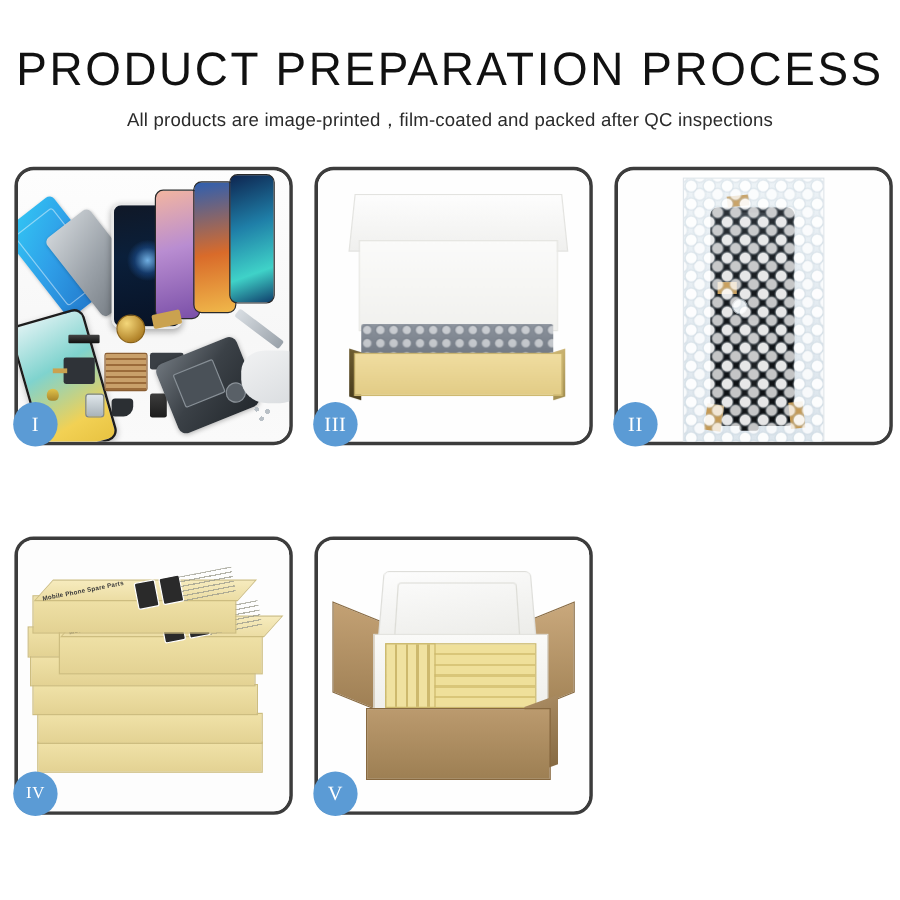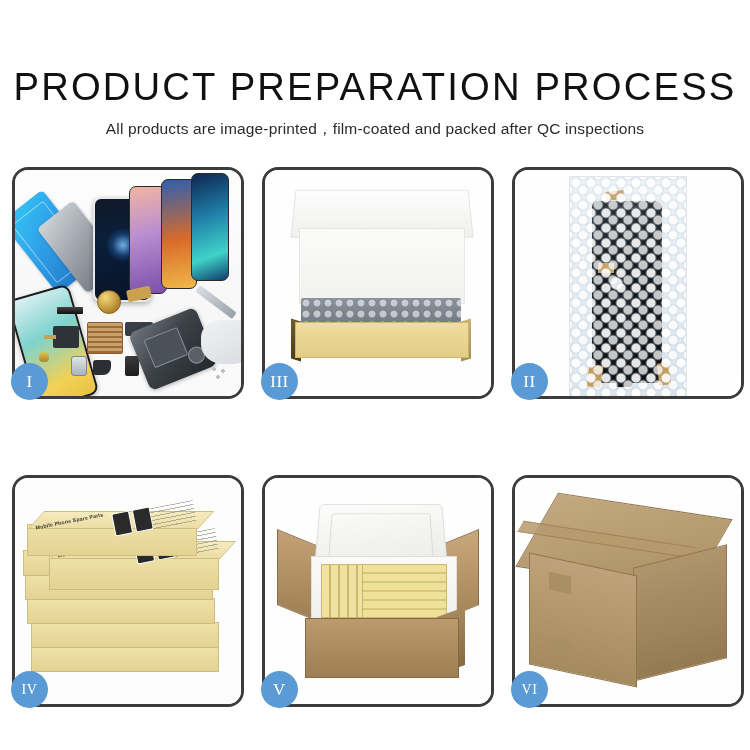--- a/index.html
+++ b/index.html
@@ -5,21 +5,21 @@
   html,body{margin:0;padding:0;}
   body{
     width:750px;height:750px;
     background:#ffffff;
     font-family:"Liberation Sans","DejaVu Sans",sans-serif;
     overflow:hidden;
   }
   .page{position:relative;width:750px;height:750px;box-sizing:border-box;}
 
   
-  .header{padding-top:38px;text-align:center;margin-top:28px;}
+  .header{padding-top:38px;text-align:center;}
   .title{
     font-size:39px;line-height:42px;font-weight:500;
     letter-spacing:2.2px;color:#111;white-space:nowrap;
     font-family:"Liberation Sans","DejaVu Sans",sans-serif;
     transform:scaleX(0.98);
   }
   .subtitle{
     margin-top:11px;font-size:15.5px;line-height:19px;
     color:#2b2b2b;letter-spacing:.15px;white-space:nowrap;
   }
@@ -487,26 +487,15 @@
         <div class="foam-lid"></div>
         <div class="foam-body"></div>
         <div class="ylw"></div>
         <div class="ylw2"></div>
         <div class="ct-side"></div>
         <div class="ct-front"></div>
       </div>
       <div class="badge">V</div>
     </div>
 
-    <div class="panel">
-      <div class="panel-inner p6">
-        <div class="c6-top"></div>
-        <div class="c6-tape"></div>
-        <div class="c6-side"></div>
-        <div class="c6-front"></div>
-        <div class="c6-lbl1"></div>
-        <div class="c6-lbl2"></div>
-      </div>
-      <div class="badge wide">VI</div>
-    </div>
 
   </div>
 </div>
 
 </body></html>

